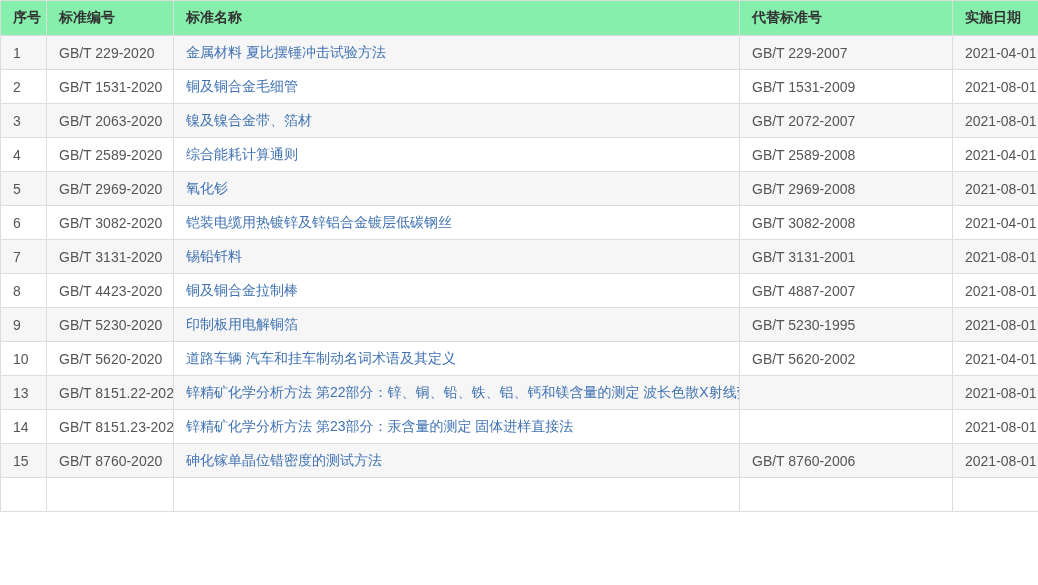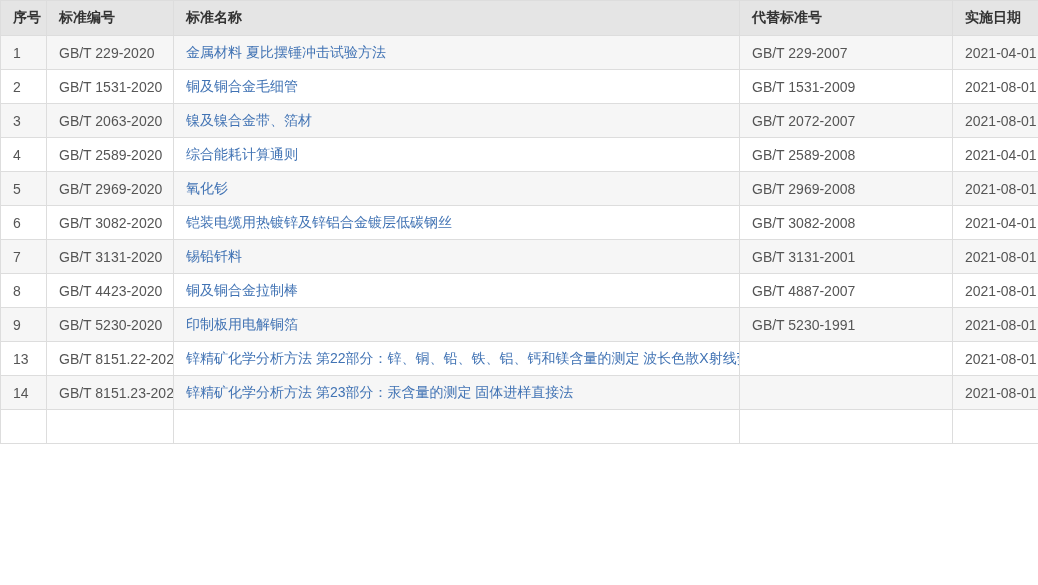--- a/index.html
+++ b/index.html
@@ -31,21 +31,21 @@
     font-size: 14px;
     text-align: left;
     vertical-align: middle;
     white-space: nowrap;
     overflow: hidden;
   }
   thead th {
     height: 35px;
     font-weight: bold;
     color: var(--header-text);
-    background: #e5e5e5;
+    background: #86efac;
   }
   td { color: var(--body-text); }
   tbody tr:nth-child(odd) { background: var(--stripe); }
   tbody tr:nth-child(even) { background: #ffffff; }
   a.std-link {
     color: var(--link);
     text-decoration: none;
     cursor: pointer;
   }
   col.c-index    { width: 46px; }
@@ -128,38 +128,52 @@
     <td>8</td>
     <td>GB/T 4423-2020</td>
     <td><a class="std-link">铜及铜合金拉制棒</a></td>
     <td>GB/T 4887-2007</td>
     <td>2021-08-01</td>
   </tr>
       <tr>
     <td>9</td>
     <td>GB/T 5230-2020</td>
     <td><a class="std-link">印制板用电解铜箔</a></td>
-    <td>GB/T 5230-1991</td>
+    <td>GB/T 5230-1995</td>
     <td>2021-08-01</td>
+  </tr>
+      <tr>
+    <td>10</td>
+    <td>GB/T 5620-2020</td>
+    <td><a class="std-link">道路车辆 汽车和挂车制动名词术语及其定义</a></td>
+    <td>GB/T 5620-2002</td>
+    <td>2021-04-01</td>
   </tr>
       <tr>
     <td>13</td>
     <td>GB/T 8151.22-2020</td>
     <td><a class="std-link">锌精矿化学分析方法 第22部分：锌、铜、铅、铁、铝、钙和镁含量的测定 波长色散X射线荧光光谱法</a></td>
     <td></td>
     <td>2021-08-01</td>
   </tr>
       <tr>
     <td>14</td>
     <td>GB/T 8151.23-2020</td>
     <td><a class="std-link">锌精矿化学分析方法 第23部分：汞含量的测定 固体进样直接法</a></td>
     <td></td>
     <td>2021-08-01</td>
   </tr>
       <tr>
+    <td>15</td>
+    <td>GB/T 8760-2020</td>
+    <td><a class="std-link">砷化镓单晶位错密度的测试方法</a></td>
+    <td>GB/T 8760-2006</td>
+    <td>2021-08-01</td>
+  </tr>
+      <tr>
       <td></td>
       <td></td>
       <td></td>
       <td></td>
       <td></td>
     </tr>
   </tbody>
 </table>
 
 </body></html>

